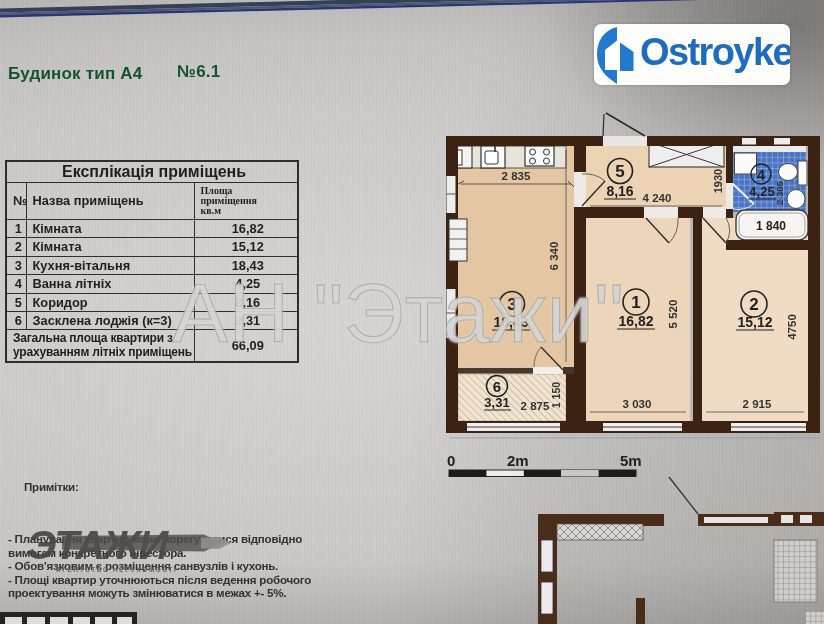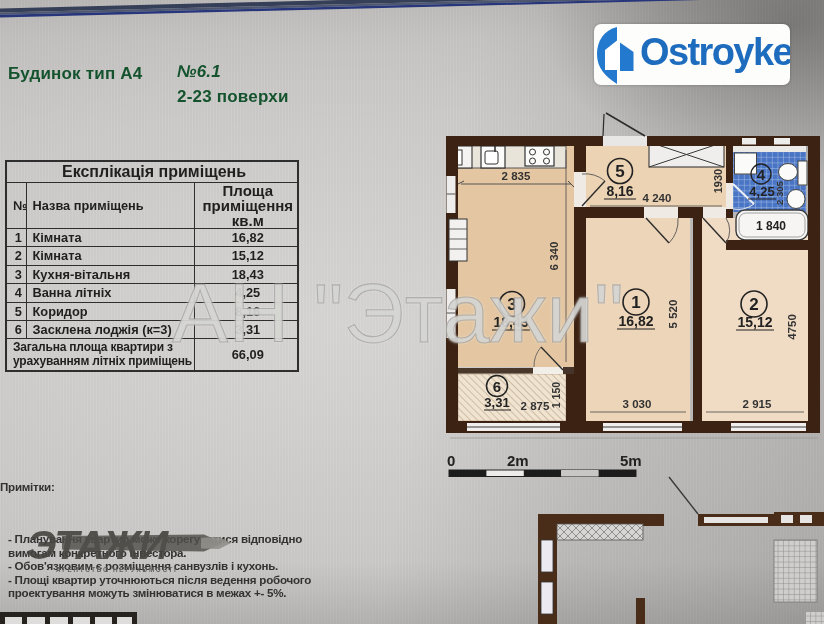--- a/index.html
+++ b/index.html
@@ -34,23 +34,22 @@
   linear-gradient(0deg, rgba(40,40,38,.10), rgba(0,0,0,0) 10%);"></div>
 
 <svg class="abs" style="left:0;top:0" width="824" height="30" viewBox="0 0 824 30">
   <polygon points="0,8.5 824,-12.2 824,-7.5 0,12.5" fill="#363f58"></polygon>
   <polygon points="0,12.5 824,-7.5 824,-4.8 0,14.8" fill="#4d5770"></polygon>
   <polygon points="0,14.8 824,-4.8 824,-3.1 0,17.6" fill="#27357b"></polygon>
 </svg>
 
 <div class="abs hdr" style="left:8px;top:64px;">Будинок тип А4</div>
 
-<div class="abs hdr" style="left:177px;top:62px;font-style:italic;">№6.1</div>
-
-<div class="abs hdr" style="left:177px;top:87px;">2-23 поверхи</div>
+<div class="abs hdr" style="left:177px;top:62px;">№6.1</div>
+
 
 <div class="abs" style="left:594px;top:24px;width:196px;height:61px;background:#fdfdfc;border-radius:7px;box-shadow:0 0 3px rgba(0,0,0,.25);"></div>
 
 <svg class="abs" style="left:594px;top:24px" width="196" height="61" viewBox="0 0 196 61">
   <g>
     <path d="M23,3 C10,6 3,17 3,30 C3,44 11,52 23,60 Z" fill="#2379cd"></path>
     <polygon points="11,26 23,16.5 23,46 11,46" fill="#ffffff"></polygon>
     <rect x="23" y="16.5" width="3" height="30.5" fill="#ffffff"></rect>
     <polygon points="26,18.5 39.5,28 39.5,47 26,47" fill="#2379cd"></polygon>
   </g>
@@ -65,21 +64,21 @@
       </colgroup>
 
   <tbody>
         <tr>
           <td colspan="3" style="height:20px;text-align:center;font-size:16px;">Експлікація приміщень</td>
         </tr>
 
   <tr>
     <td style="height:36px;">№</td>
     <td>Назва приміщень</td>
-    <td style="text-align:center;font-size:15px;line-height:1.0;">Площа<br>приміщення<br>кв.м</td>
+    <td style="text-align:left;font-size:10px;line-height:1.0;font-family:Liberation Serif, serif;">Площа<br>приміщення<br>кв.м</td>
   </tr>
 
   <tr>
           <td style="height:17.4px;text-align:center;">1</td>
           <td>Кімната</td>
           <td style="text-align:center;">16,82</td>
         </tr>
 
   <tr>
           <td style="height:17.4px;text-align:center;">2</td>
@@ -379,21 +378,21 @@
     <rect x="50" y="617" width="18" height="7"></rect>
     <rect x="73" y="617" width="17" height="7"></rect>
     <rect x="95" y="617" width="17" height="7"></rect>
     <rect x="117" y="617" width="15" height="7"></rect>
   </g>
 </g>
 </svg>
 
 <div class="abs wm-big" style="left:172px;top:271px;">АН "Этажи"</div>
 
-<div class="abs notes" style="left:0;top:480px;">Примітки:</div>
+<div class="abs notes" style="left:24px;top:480px;">Примітки:</div>
 
 <div class="abs notes" style="left:8px;top:497px;width:420px;margin-top:35px;">- Планування квартир може корегуватися відповідно<br>вимогам конкретного інвестора.<br>- Обов'язковим є розміщення санвузлів і кухонь.<br>- Площі квартир уточнюються після ведення робочого<br>проектування можуть змінюватися в межах +- 5%.</div>
 
 <svg class="abs" style="left:18px;top:512px" width="240" height="70" viewBox="0 0 240 70">
   <text x="9" y="47" font-family="Liberation Sans, sans-serif" font-weight="bold" font-style="italic" font-size="41" letter-spacing="-2.2" fill="#45443f" opacity=".9">ЭТАЖИ</text>
   <polygon points="44,24 186,22.5 205,31 186,39.5 44,37.5" fill="#504f4a" opacity=".82"></polygon>
   <polygon points="183,25.5 201,25 213,31 201,37 183,36.5" fill="#908f8a" opacity=".9"></polygon>
   <text x="38" y="60" font-family="Liberation Sans, sans-serif" font-weight="bold" font-size="6.3" letter-spacing="1.7" fill="#63625f">АГЕНТСТВО НЕРУХОМОСТІ</text>
 </svg>
 

